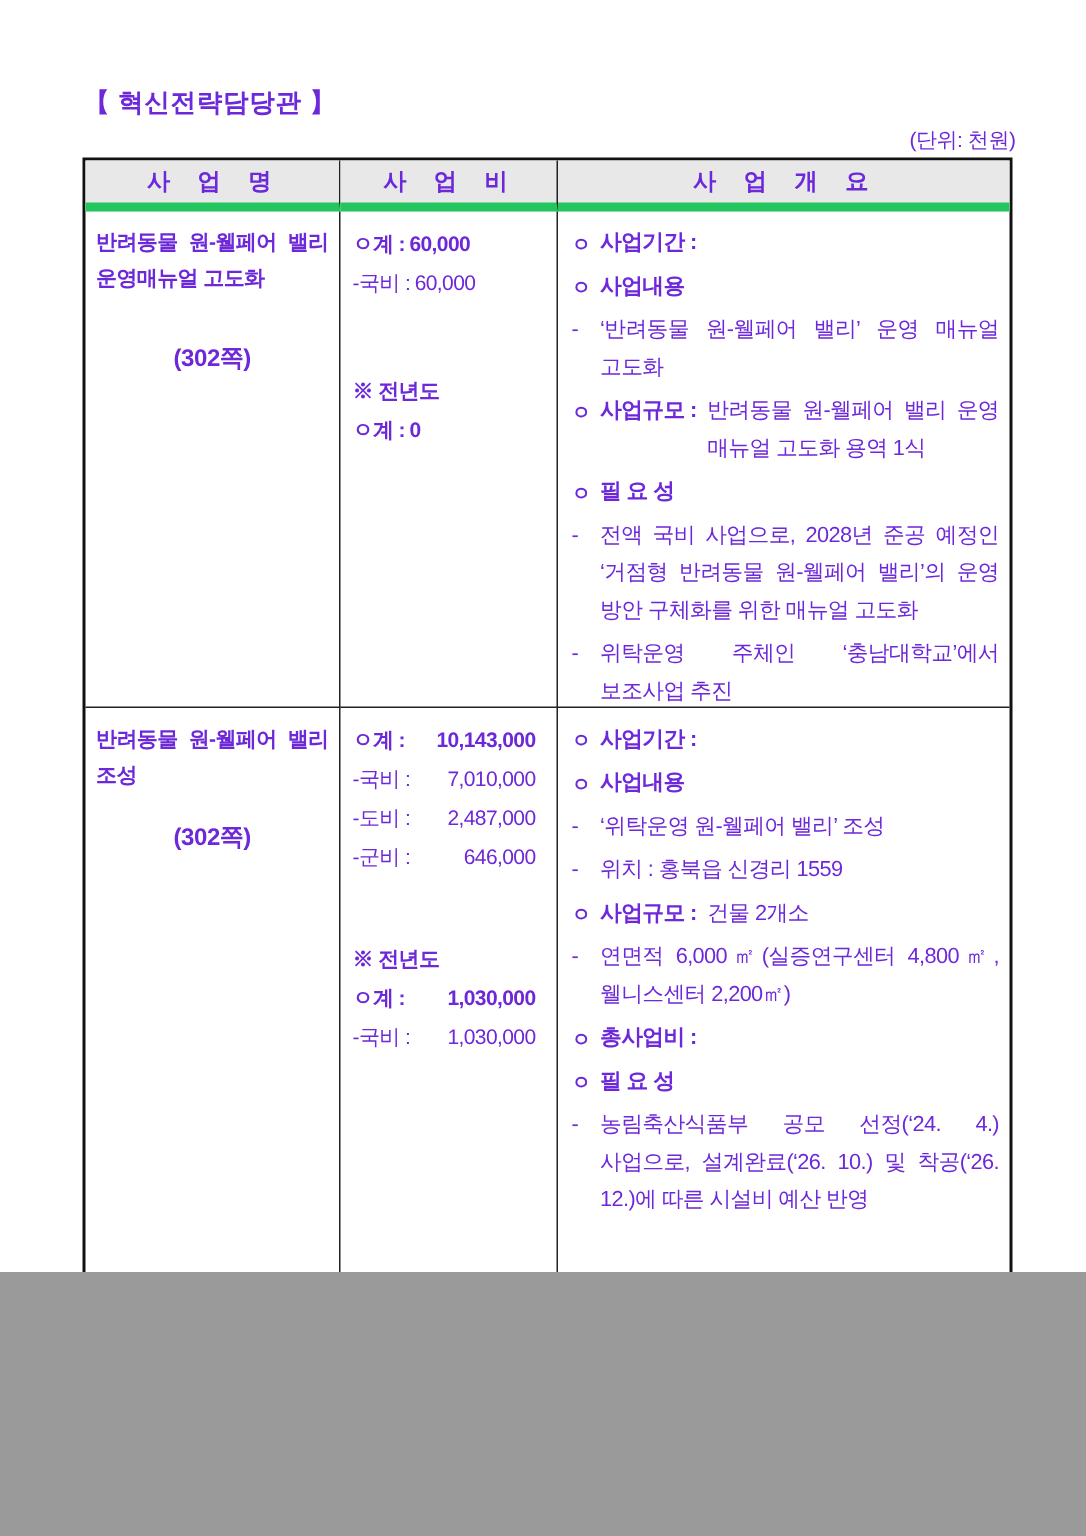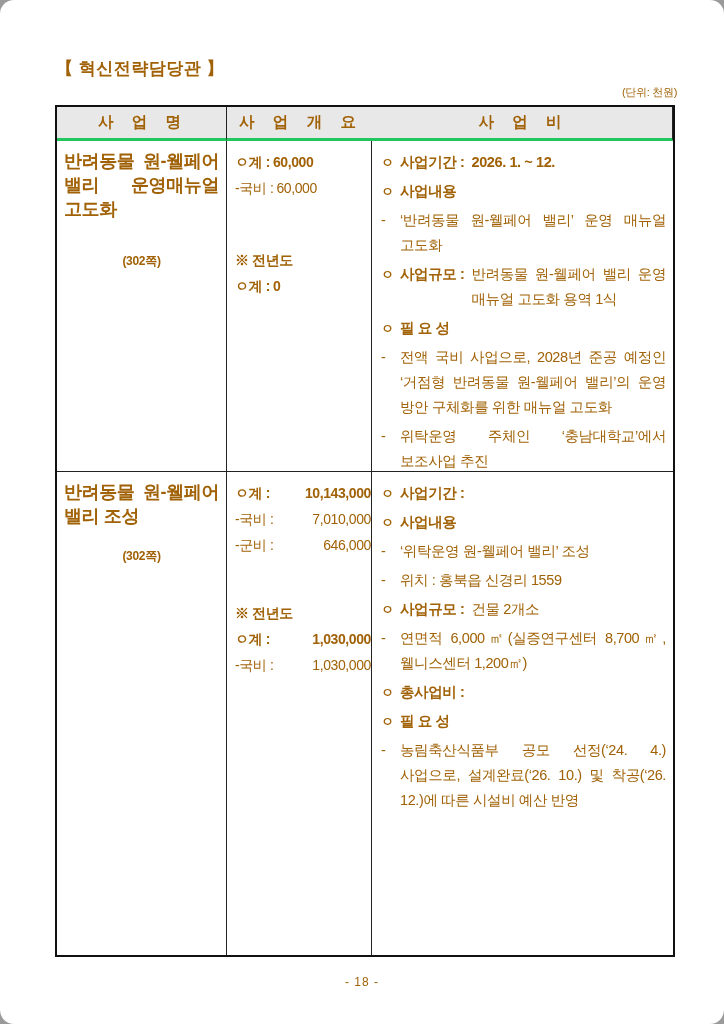--- a/index.html
+++ b/index.html
@@ -1,66 +1,65 @@
 <!DOCTYPE html>
 <html><head>
 <meta charset="utf-8">
 <style>
   * { margin:0; padding:0; box-sizing:border-box; }
   html,body { background:#9a9a9a; }
   .page {
     position:relative;
-    width:724px; height:1024px;
+    width:724px; height:848px;
     background:#ffffff;
     font-family:"Liberation Sans", sans-serif;
-    color:#a16207;
+    color:#6d28d9;
     overflow:hidden;
     margin:0 auto;
-    border-radius:14px;
   }
   .doc-title {
     position:absolute; left:56px; top:57px;
     font-size:17px; font-weight:800; letter-spacing:0.5px;
   }
   .unit-note {
     position:absolute; right:47px; top:85px;
-    font-size:11px; letter-spacing:-0.3px;
+    font-size:14px; letter-spacing:-0.3px;
   }
   .grid {
     position:absolute; left:55px; top:105px; width:620px;
     display:grid;
     grid-template-columns:170px 145px 1fr;
     grid-template-rows:34px 331px 483px;
     border:2px solid #111;
   }
   .cell {
     border-right:1.5px solid #222;
     border-bottom:1.5px solid #222;
     overflow:hidden;
   }
   .cell.last-col { border-right:none; }
   .cell.last-row { border-bottom:none; }
   .th {
     background:#e8e8e8;
     display:flex; align-items:center; justify-content:center;
     font-size:15.5px; font-weight:700;
     letter-spacing:4px; word-spacing:6px;
-    border-bottom:3px solid #22c55e;
+    border-bottom:6px solid #22c55e;
   }
   
   .name-cell { padding:8px 7px; }
   .proj-name {
-    font-size:18px; font-weight:700; line-height:24px;
+    font-size:14px; font-weight:700; line-height:24px;
     text-align:justify; word-break:keep-all; letter-spacing:-0.4px;
   }
-  .page-ref { text-align:center; font-size:12px; font-weight:700; letter-spacing:-0.3px; }
+  .page-ref { text-align:center; font-size:16px; font-weight:700; letter-spacing:-0.3px; }
   .pr-r0 { margin-top:32px; }
   .pr-r1 { margin-top:20px; }
   
-  .budget-cell { padding:8px 0 8px 8px; font-size:14px; letter-spacing:-0.4px; }
+  .budget-cell { padding:8px 14px 8px 8px; font-size:14px; letter-spacing:-0.4px; }
   .fee-line { display:flex; line-height:26px; white-space:nowrap; }
   .fee-line.inline .fv { margin-left:3px; }
   .fee-line.spread { justify-content:space-between; }
   .fee-line .fl { }
   .bold { font-weight:700; }
   .prev-heading { font-weight:700; line-height:26px; }
   .ph-r0 { margin-top:46px; }
   .ph-r1 { margin-top:42px; }
   
   .ov-cell { padding:9px 7px 6px 9px; font-size:14.5px; letter-spacing:-0.4px; }
@@ -81,22 +80,22 @@
 <body>
 
 <div class="page">
 
   <div class="doc-title">【 혁신전략담당관 】</div>
   <div class="unit-note">(단위: 천원)</div>
 
   <div class="grid">
 
     <div class="cell th">사 업 명</div>
+    <div class="cell th">사 업 비</div>
     <div class="cell th last-col">사 업 개 요</div>
-    <div class="cell th">사 업 비</div>
 
     <div class="cell name-cell">
       <div class="proj-name">반려동물 원-웰페어 밸리 운영매뉴얼 고도화</div>
       <div class="page-ref pr-r0">(302쪽)</div>
     </div>
 
     <div class="cell budget-cell">
       <div class="fee-line inline">
         <span class="fl bold">ㅇ계 :</span>
         <span class="fv bold">60,000</span>
@@ -109,21 +108,20 @@
       <div class="fee-line inline">
         <span class="fl bold">ㅇ계 :</span>
         <span class="fv bold">0</span>
       </div>
     </div>
 
     <div class="cell ov-cell last-col">
       <div class="ov-item ov-o">
         <span class="mk">ㅇ</span>
         <span class="ov-label">사업기간 :</span>
-        <span class="ov-text vb">2026. 1. ~ 12.</span>
       </div>
       <div class="ov-item ov-o">
         <span class="mk">ㅇ</span>
         <span class="ov-label">사업내용</span>
       </div>
       <div class="ov-item">
         <span class="mk">-</span>
         <span class="ov-text">‘반려동물 원-웰페어 밸리’ 운영 매뉴얼 고도화</span>
       </div>
       <div class="ov-item ov-o">
@@ -153,20 +151,24 @@
     <div class="cell budget-cell last-row">
       <div class="fee-line spread">
         <span class="fl bold">ㅇ계 :</span>
         <span class="fv bold">10,143,000</span>
       </div>
       <div class="fee-line spread">
         <span class="fl">-국비 :</span>
         <span class="fv">7,010,000</span>
       </div>
       <div class="fee-line spread">
+        <span class="fl">-도비 :</span>
+        <span class="fv">2,487,000</span>
+      </div>
+      <div class="fee-line spread">
         <span class="fl">-군비 :</span>
         <span class="fv">646,000</span>
       </div>
       <div class="prev-heading ph-r1">※ 전년도</div>
       <div class="fee-line spread">
         <span class="fl bold">ㅇ계 :</span>
         <span class="fv bold">1,030,000</span>
       </div>
       <div class="fee-line spread">
         <span class="fl">-국비 :</span>
@@ -191,21 +193,21 @@
         <span class="mk">-</span>
         <span class="ov-text">위치 : 홍북읍 신경리 1559</span>
       </div>
       <div class="ov-item ov-o">
         <span class="mk">ㅇ</span>
         <span class="ov-label">사업규모 :</span>
         <span class="ov-text">건물 2개소</span>
       </div>
       <div class="ov-item">
         <span class="mk">-</span>
-        <span class="ov-text">연면적 6,000㎡(실증연구센터 8,700㎡, 웰니스센터 1,200㎡)</span>
+        <span class="ov-text">연면적 6,000㎡(실증연구센터 4,800㎡, 웰니스센터 2,200㎡)</span>
       </div>
       <div class="ov-item ov-o">
         <span class="mk">ㅇ</span>
         <span class="ov-label">총사업비 :</span>
       </div>
       <div class="ov-item ov-o">
         <span class="mk">ㅇ</span>
         <span class="ov-label">필 요 성</span>
       </div>
       <div class="ov-item">

